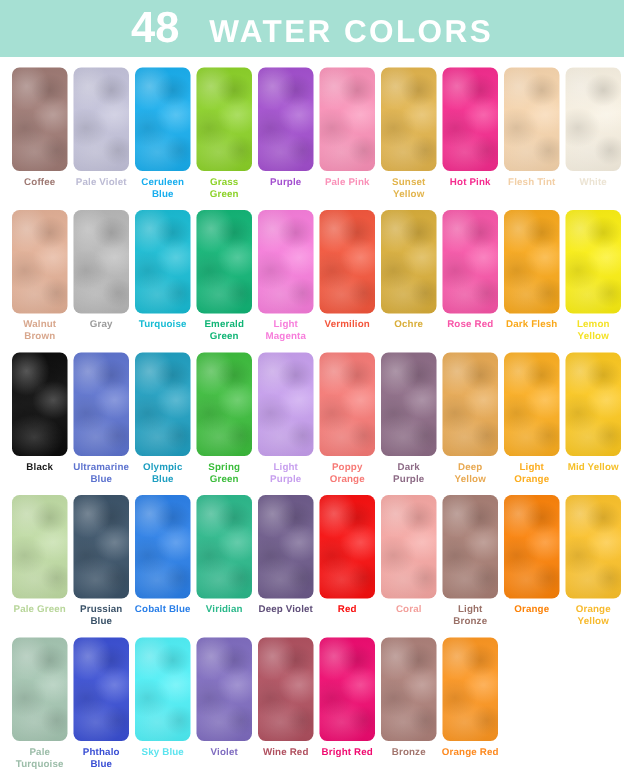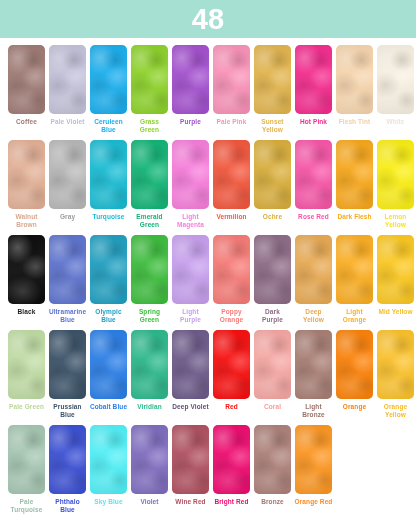--- a/index.html
+++ b/index.html
@@ -118,20 +118,21 @@
   }
 </style>
 </head>
 <body>
 
 <div class="poster">
 
   <div class="header">
     <div class="header-title">
       <span class="header-count">48</span>
+      <span class="header-words">WATER COLORS</span>
     </div>
   </div>
 
   <div class="grid">
       <div class="row">
         <div class="cell">
           <div class="swatch" style="background: rgb(159, 122, 116);"></div>
           <div class="swatch-label" style="color: rgb(159, 122, 116);">Coffee</div>
         </div>
         <div class="cell">

